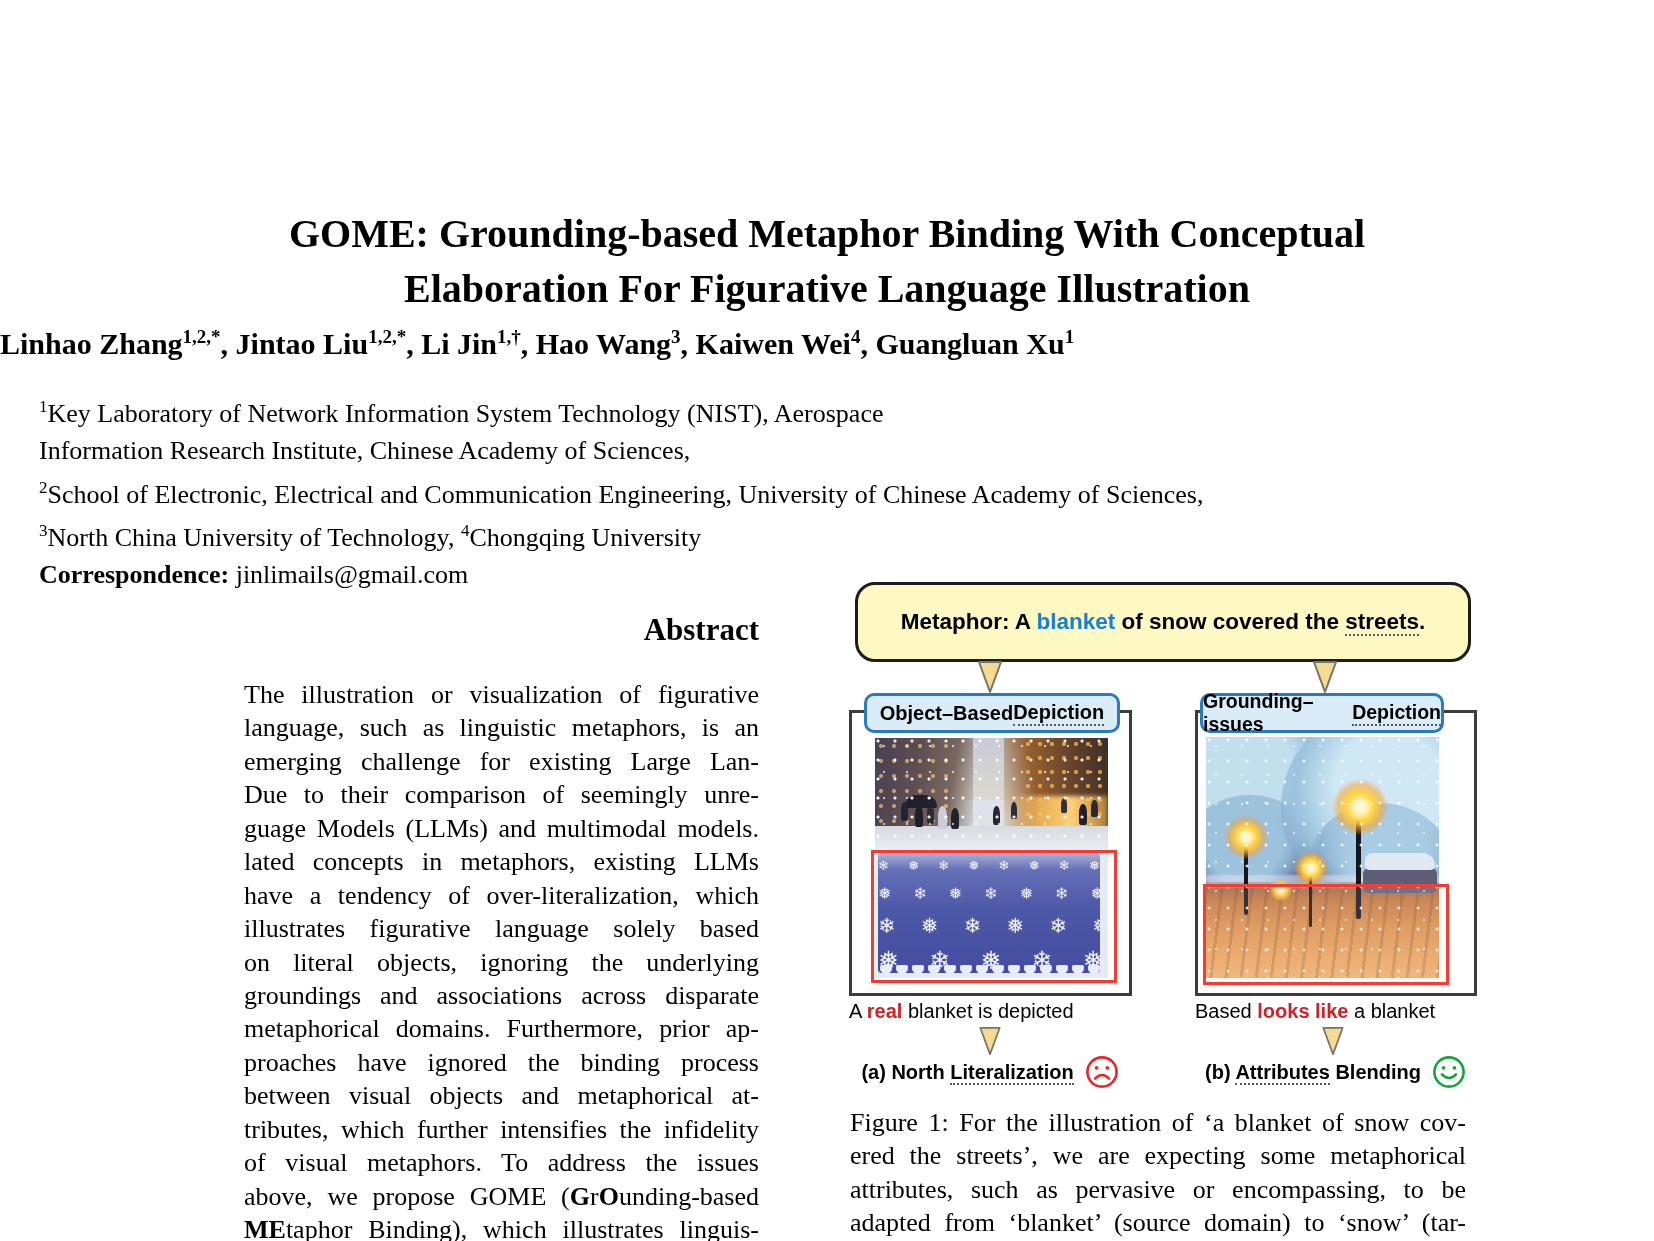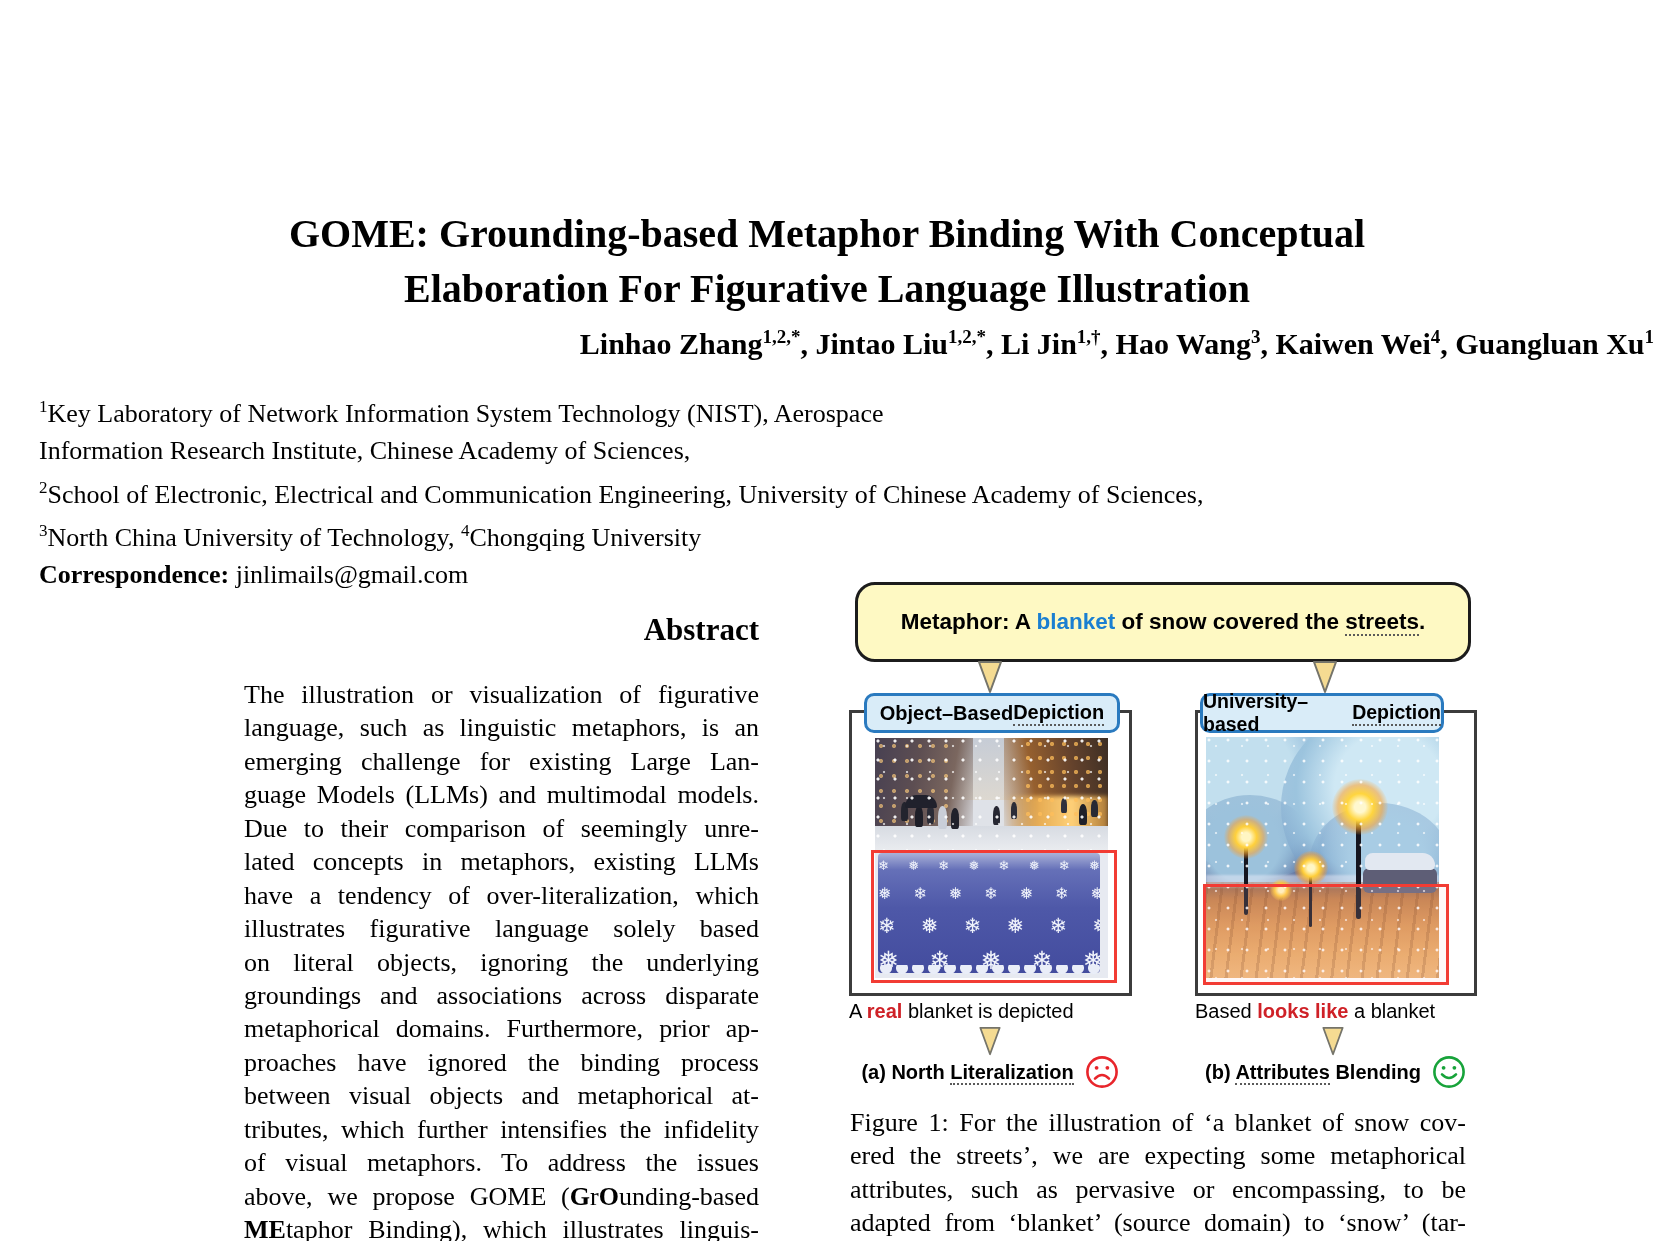--- a/index.html
+++ b/index.html
@@ -2,21 +2,21 @@
 <html style="--c-blue: #1a7fd1; --c-red: #cf2127; --c-labelfill: #d9ecf8; --c-labelborder: #2a7abf; --c-tri: #f5db92; --c-sad: #e8252b; --c-happy: #17a33a; --c-redbox: #f23c34;"><head>
 <meta charset="utf-8">
 <style>
   html,body{margin:0;padding:0;background:#fff;}
   .page{position:relative;width:1654px;height:1241px;background:#ffffff;overflow:hidden;
         font-family:"Liberation Serif", serif;color:#000;}
 
   
   .title{position:absolute;left:0;top:206px;width:100%;text-align:center;
          font-size:40px;font-weight:bold;line-height:55px;}
-  .authors{position:absolute;left:0;top:326px;width:100%;text-align:right;
+  .authors{position:absolute;left:0;top:326px;width:100%;text-align:left;
            font-size:30px;font-weight:bold;}
   .authors sup{font-size:19px;}
   .affils{position:absolute;left:0;top:388px;width:100%;text-align:left;
           font-size:26px;line-height:37px;margin-left:39px;}
   .affils sup{font-size:17px;}
   .corr-label{font-weight:bold;}
 
   
   .abs-head{position:absolute;left:244px;width:515px;top:612px;text-align:right;
             font-size:31px;font-weight:bold;}
@@ -137,22 +137,22 @@
       <div><sup>2</sup><span>School of Electronic, Electrical and Communication Engineering, University of Chinese Academy of Sciences,</span></div>
       <div><sup>3</sup><span>North China University of Technology, </span><sup>4</sup><span>Chongqing University</span></div>
       <div><span class="corr-label">Correspondence:</span> jinlimails@gmail.com</div>
     </div>
 
   <div class="abs-head">Abstract</div>
   <div class="abs-body" id="abs-body">
       <div class="jline"><span>The illustration or visualization of figurative</span></div>
       <div class="jline"><span>language, such as linguistic metaphors, is an</span></div>
       <div class="jline"><span>emerging challenge for existing Large Lan-</span></div>
+      <div class="jline"><span>Due to their comparison of seemingly unre-</span></div>
       <div class="jline"><span>guage Models (LLMs) and multimodal models.</span></div>
-      <div class="jline"><span>Due to their comparison of seemingly unre-</span></div>
       <div class="jline"><span>lated concepts in metaphors, existing LLMs</span></div>
       <div class="jline"><span>have a tendency of over-literalization, which</span></div>
       <div class="jline"><span>illustrates figurative language solely based</span></div>
       <div class="jline"><span>on literal objects, ignoring the underlying</span></div>
       <div class="jline"><span>groundings and associations across disparate</span></div>
       <div class="jline"><span>metaphorical domains. Furthermore, prior ap-</span></div>
       <div class="jline"><span>proaches have ignored the binding process</span></div>
       <div class="jline"><span>between visual objects and metaphorical at-</span></div>
       <div class="jline"><span>tributes, which further intensifies the infidelity</span></div>
       <div class="jline"><span>of visual metaphors. To address the issues</span></div>
@@ -172,21 +172,21 @@
   </svg>
 
   <div class="frame frame-left"></div>
   <div class="frame frame-right"></div>
 
   <div class="label-box label-left" id="label-left">
       <span>Object–Based </span>
       <span class="du">Depiction</span>
     </div>
   <div class="label-box label-right" id="label-right">
-      <span>University–based </span>
+      <span>Grounding–issues </span>
       <span class="du">Depiction</span>
     </div>
 
   <div class="photo photo-left">
     <div class="pl-sky"></div>
     <div class="pl-bldgL"></div>
     <div class="pl-bldgR"></div>
     <div class="pl-street"></div>
     <div id="pl-people" style="position:absolute;inset:0;">
         <div class="pl-person" style="left: 26px; top: 64px; width: 7px; height: 19px; background: rgb(35, 36, 46);"></div>

